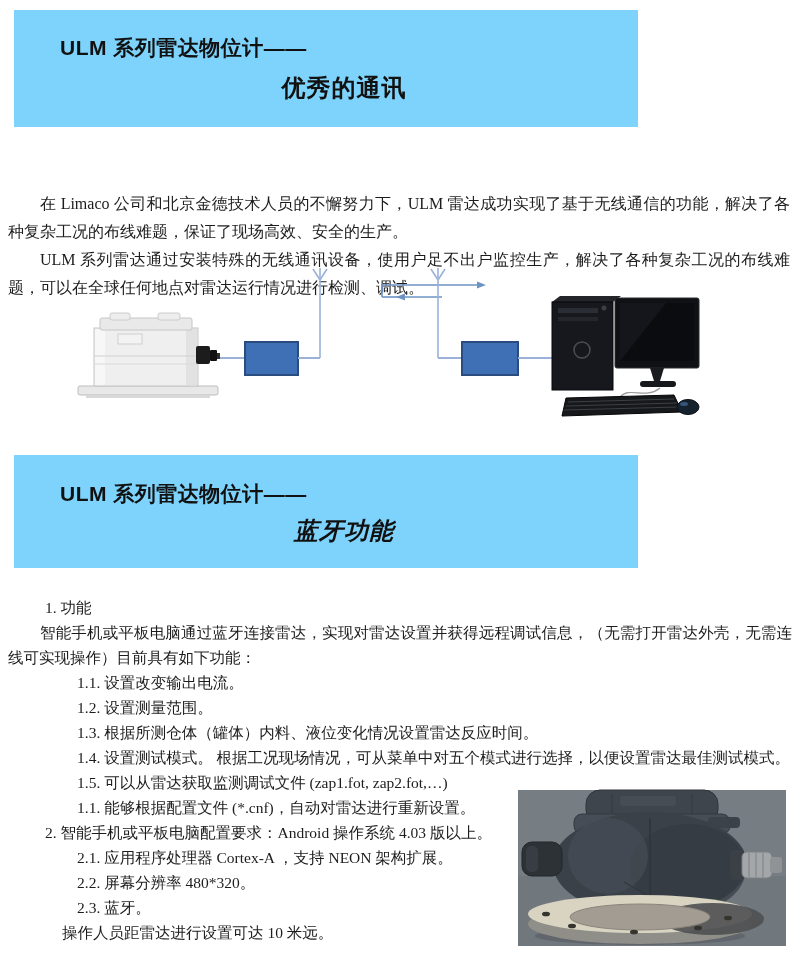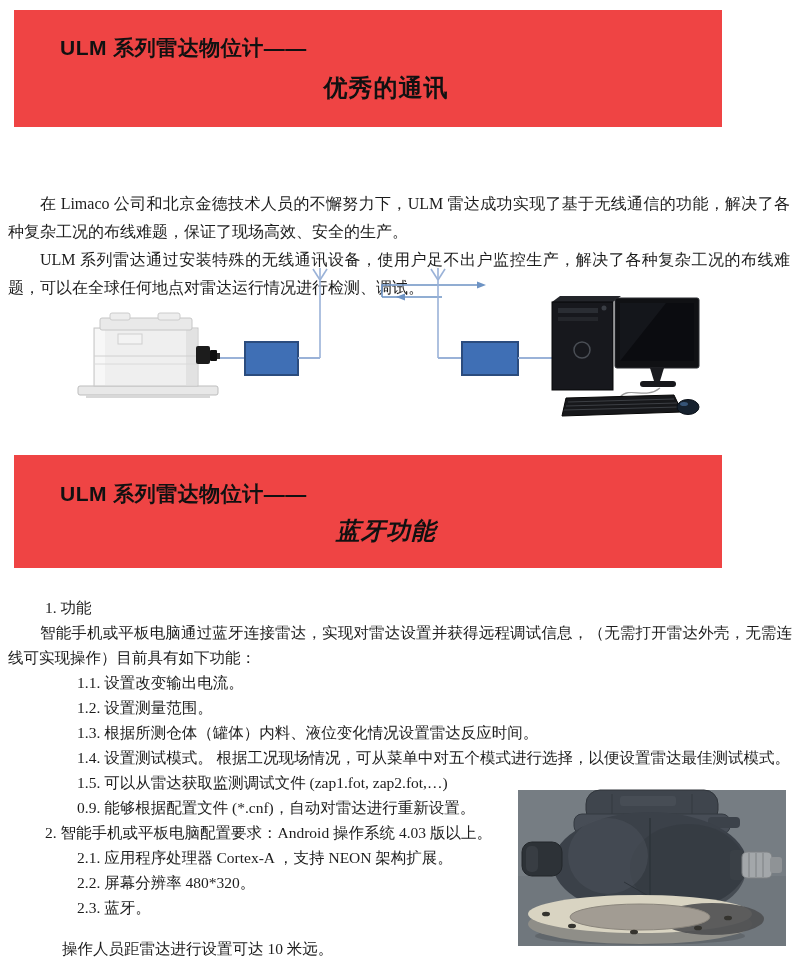--- a/index.html
+++ b/index.html
@@ -3,21 +3,21 @@
 <meta charset="utf-8">
 <style>
   * { margin:0; padding:0; box-sizing:border-box; }
   html,body { background:#ffffff; }
   body {
     width:800px; height:976px; position:relative; overflow:hidden;
     font-family:"Liberation Serif","DejaVu Serif",serif;
     color:#1c1c1c;
   }
   .banner {
-    position:absolute; left:14px; width:708px; background:#ef4444;
+    position:absolute; left:14px; width:624px; background:#7dd3fc;
   }
   #banner-comm { top:10px; height:117px; }
   #banner-bt   { top:455px; height:113px; }
   .banner .b-title {
     position:absolute; left:46px; top:24px;
     font-family:"Liberation Sans","DejaVu Sans",sans-serif;
     font-weight:bold; font-size:21px; letter-spacing:0.5px; color:#111;
     white-space:nowrap;
   }
   .banner .b-sub {
@@ -36,21 +36,21 @@
 
   #diagram { position:absolute; left:60px; top:258px; }
   #photo   { position:absolute; left:516px; top:786px; }
 
   #bt-list {
     position:absolute; left:8px; top:595px; width:784px;
     font-size:15.5px; line-height:25px;
   }
   .n1   { padding-left:37px; }
   .sub  { padding-left:69px; }
-  .p3   { padding-left:54px;margin-top:16px; }
+  .p3   { padding-left:54px; }
   .para { text-indent:32px; text-align:justify; }
 </style>
 </head>
 <body>
 
 <div class="banner" id="banner-comm">
   <div class="b-title">ULM 系列雷达物位计——</div>
   <div class="b-sub">优秀的通讯</div>
 </div>
 
@@ -142,21 +142,21 @@
 </div>
 
 <div id="bt-list">
   <div class="n1">1. 功能</div>
   <div class="para">智能手机或平板电脑通过蓝牙连接雷达，实现对雷达设置并获得远程调试信息，（无需打开雷达外壳，无需连线可实现操作）目前具有如下功能：</div>
   <div class="sub">1.1. 设置改变输出电流。</div>
   <div class="sub">1.2. 设置测量范围。</div>
   <div class="sub">1.3. 根据所测仓体（罐体）内料、液位变化情况设置雷达反应时间。</div>
   <div class="sub">1.4. 设置测试模式。 根据工况现场情况，可从菜单中对五个模式进行选择，以便设置雷达最佳测试模式。</div>
   <div class="sub">1.5. 可以从雷达获取监测调试文件 (zap1.fot, zap2.fot,…)</div>
-  <div class="sub">0.9. 能够根据配置文件 (*.cnf)，自动对雷达进行重新设置。</div>
+  <div class="sub">1.1. 能够根据配置文件 (*.cnf)，自动对雷达进行重新设置。</div>
   <div class="n1">2. 智能手机或平板电脑配置要求：Android 操作系统 4.03 版以上。</div>
   <div class="sub">2.1. 应用程序处理器 Cortex-A ，支持 NEON 架构扩展。</div>
   <div class="sub">2.2. 屏幕分辨率 480*320。</div>
   <div class="sub">2.3. 蓝牙。</div>
   <div class="p3">操作人员距雷达进行设置可达 10 米远。</div>
 </div>
 
 <svg id="photo" width="272" height="170" viewBox="0 0 272 170" xmlns="http://www.w3.org/2000/svg">
   <rect x="2" y="4" width="268" height="86" fill="#767d83"></rect>
   <rect x="2" y="90" width="268" height="70" fill="#70777d"></rect>

